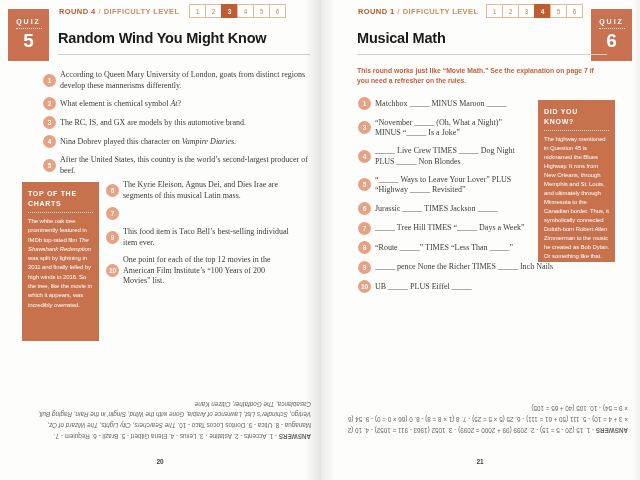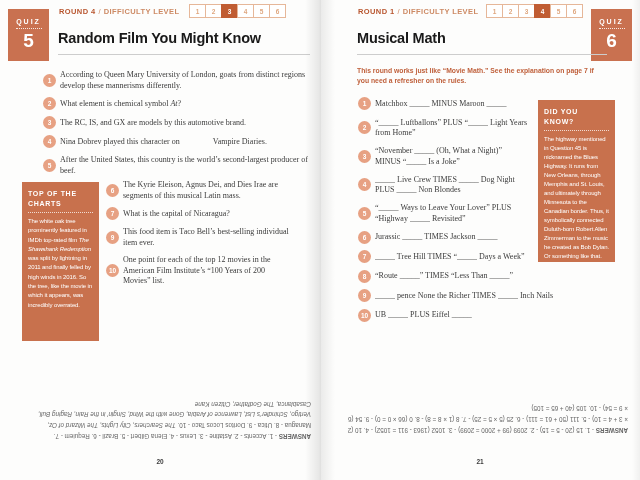--- a/index.html
+++ b/index.html
@@ -97,60 +97,59 @@
       <div class="levels">
         <span class="level">1</span>
         <span class="level">2</span>
         <span class="level active">3</span>
         <span class="level">4</span>
         <span class="level">5</span>
         <span class="level">6</span>
       </div>
     </div>
 
-    <div class="title">Random Film You Might Know</div>
+    <div class="title">Random Wind You Might Know</div>
     <div class="rule"></div>
 
     <div class="qgroup ga">
       <div class="q">
         <span class="qnum">1</span>
         <span class="qtext">According to Queen Mary University of London, goats from distinct regions develop these mannerisms differently.</span>
       </div>
       <div class="q">
         <span class="qnum">2</span>
         <span class="qtext"><span>What element is chemical symbol </span><span style="font-style: italic;">At</span><span>?</span></span>
       </div>
       <div class="q">
         <span class="qnum">3</span>
         <span class="qtext">The RC, IS, and GX are models by this automotive brand.</span>
       </div>
       <div class="q">
         <span class="qnum">4</span>
-        <span class="qtext"><span>Nina Dobrev played this character on </span><span style=" margin-left: 31px;">Vampire Diaries</span><span>.</span></span>
+        <span class="qtext"><span>Nina Dobrev played this character on </span><span style="font-style: italic;">Vampire Diaries</span><span>.</span></span>
       </div>
       <div class="q">
         <span class="qnum">5</span>
         <span class="qtext">After the United States, this country is the world’s second-largest producer of beef.</span>
       </div>
     </div>
 
     <div class="sidebox sb-left">
       <div class="sb-title">TOP OF THE CHARTS</div>
       <div class="sb-rule"></div>
       <div class="sb-body"><span>The white oak tree prominently featured in IMDb top-rated film </span><span style="font-style: italic;">The Shawshank Redemption</span><span> was split by lightning in 2011 and finally felled by high winds in 2016. So the tree, like the movie in which it appears, was incredibly overrated.</span></div>
     </div>
 
     <div class="qgroup gb">
       <div class="q">
         <span class="qnum">6</span>
         <span class="qtext">The Kyrie Eleison, Agnus Dei, and Dies Irae are segments of this musical Latin mass.</span>
       </div>
       <div class="q">
         <span class="qnum">7</span>
-        <span class="qtext">What is the capital of Nicaragua?</span>
       </div>
       <div class="q">
         <span class="qnum">9</span>
         <span class="qtext">This food item is Taco Bell’s best-selling individual item ever.</span>
       </div>
       <div class="q">
         <span class="qnum">10</span>
         <span class="qtext">One point for each of the top 12 movies in the American Film Institute’s “100 Years of 200 Movies” list.</span>
       </div>
     </div>
@@ -185,24 +184,20 @@
     <div class="rule"></div>
 
     <div class="intro">This round works just like “Movie Math.” See the explanation on page 7 if you need a refresher on the rules.</div>
 
     <div class="qgroup gr">
       <div class="q">
         <span class="qnum">1</span>
         <span class="qtext nowrap">Matchbox _____ MINUS Maroon _____</span>
       </div>
       <div class="q">
-        <span class="qnum">2</span>
-        <span class="qtext">“_____ Luftballons” PLUS “_____ Light Years from Home”</span>
-      </div>
-      <div class="q">
         <span class="qnum">3</span>
         <span class="qtext">“November _____ (Oh, What a Night)” MINUS “_____ Is a Joke”</span>
       </div>
       <div class="q">
         <span class="qnum">4</span>
         <span class="qtext">_____ Live Crew TIMES _____ Dog Night PLUS _____ Non Blondes</span>
       </div>
       <div class="q">
         <span class="qnum">5</span>
         <span class="qtext">“_____ Ways to Leave Your Lover” PLUS “Highway _____ Revisited”</span>

